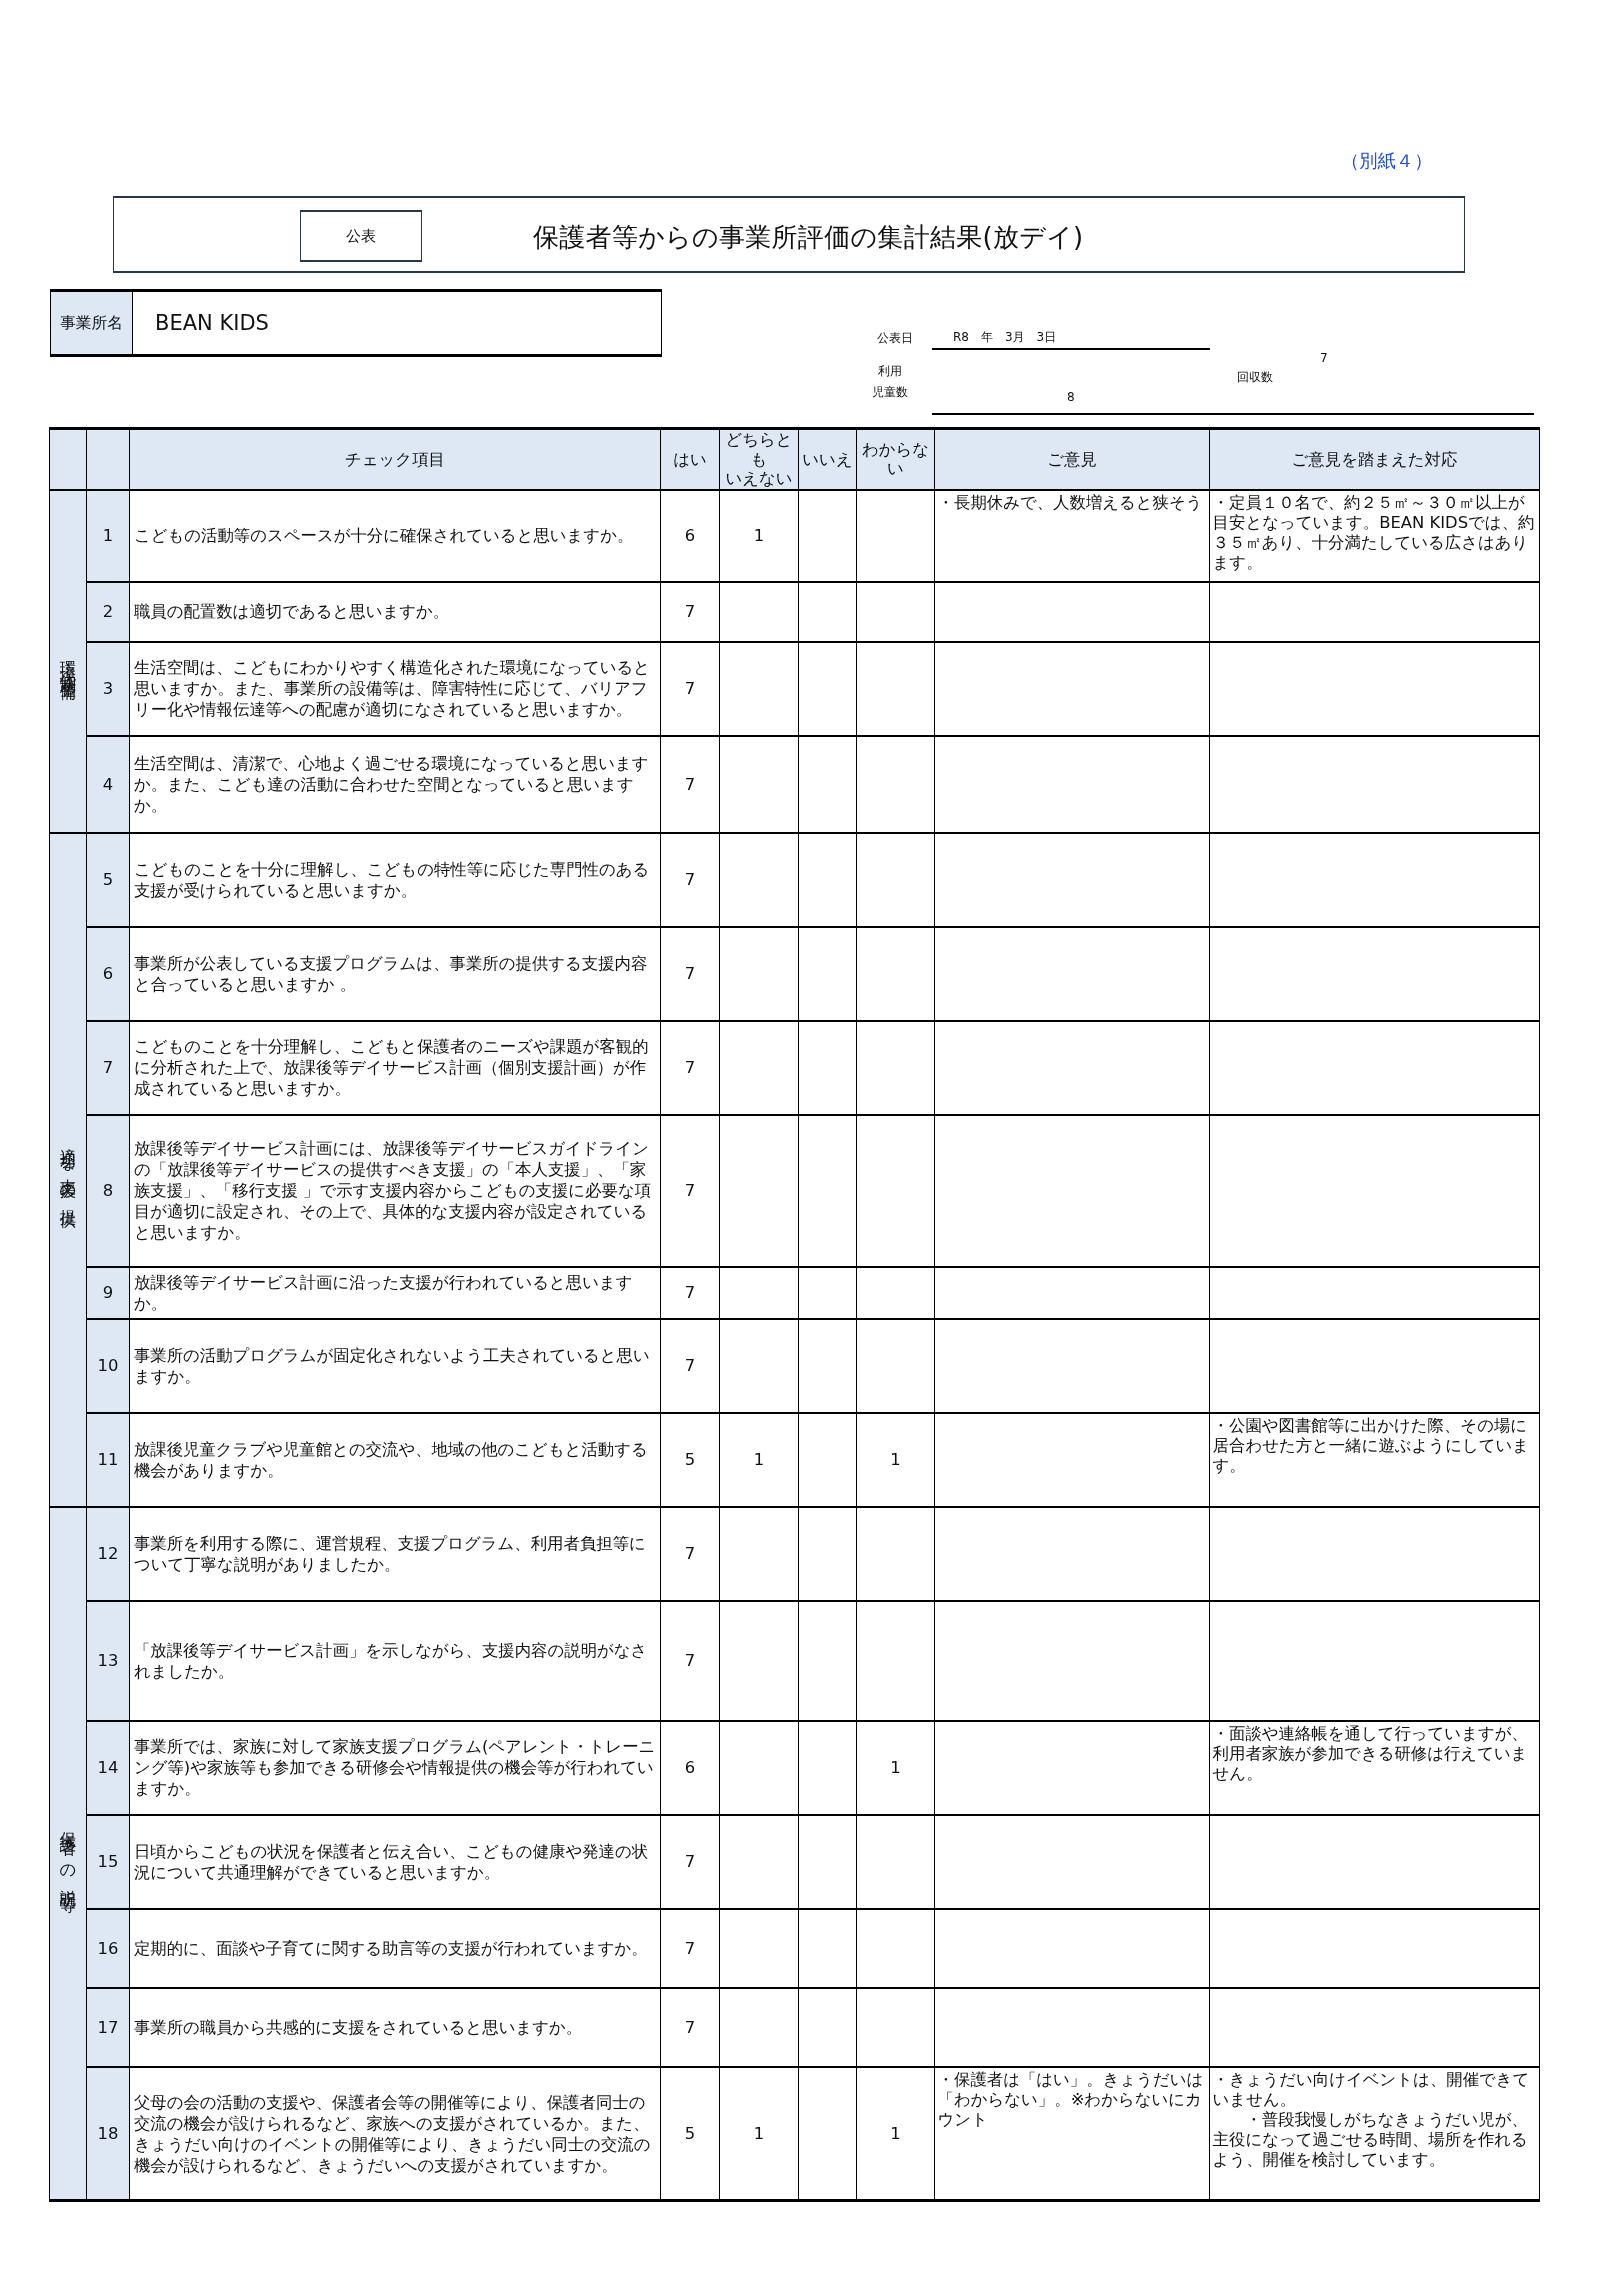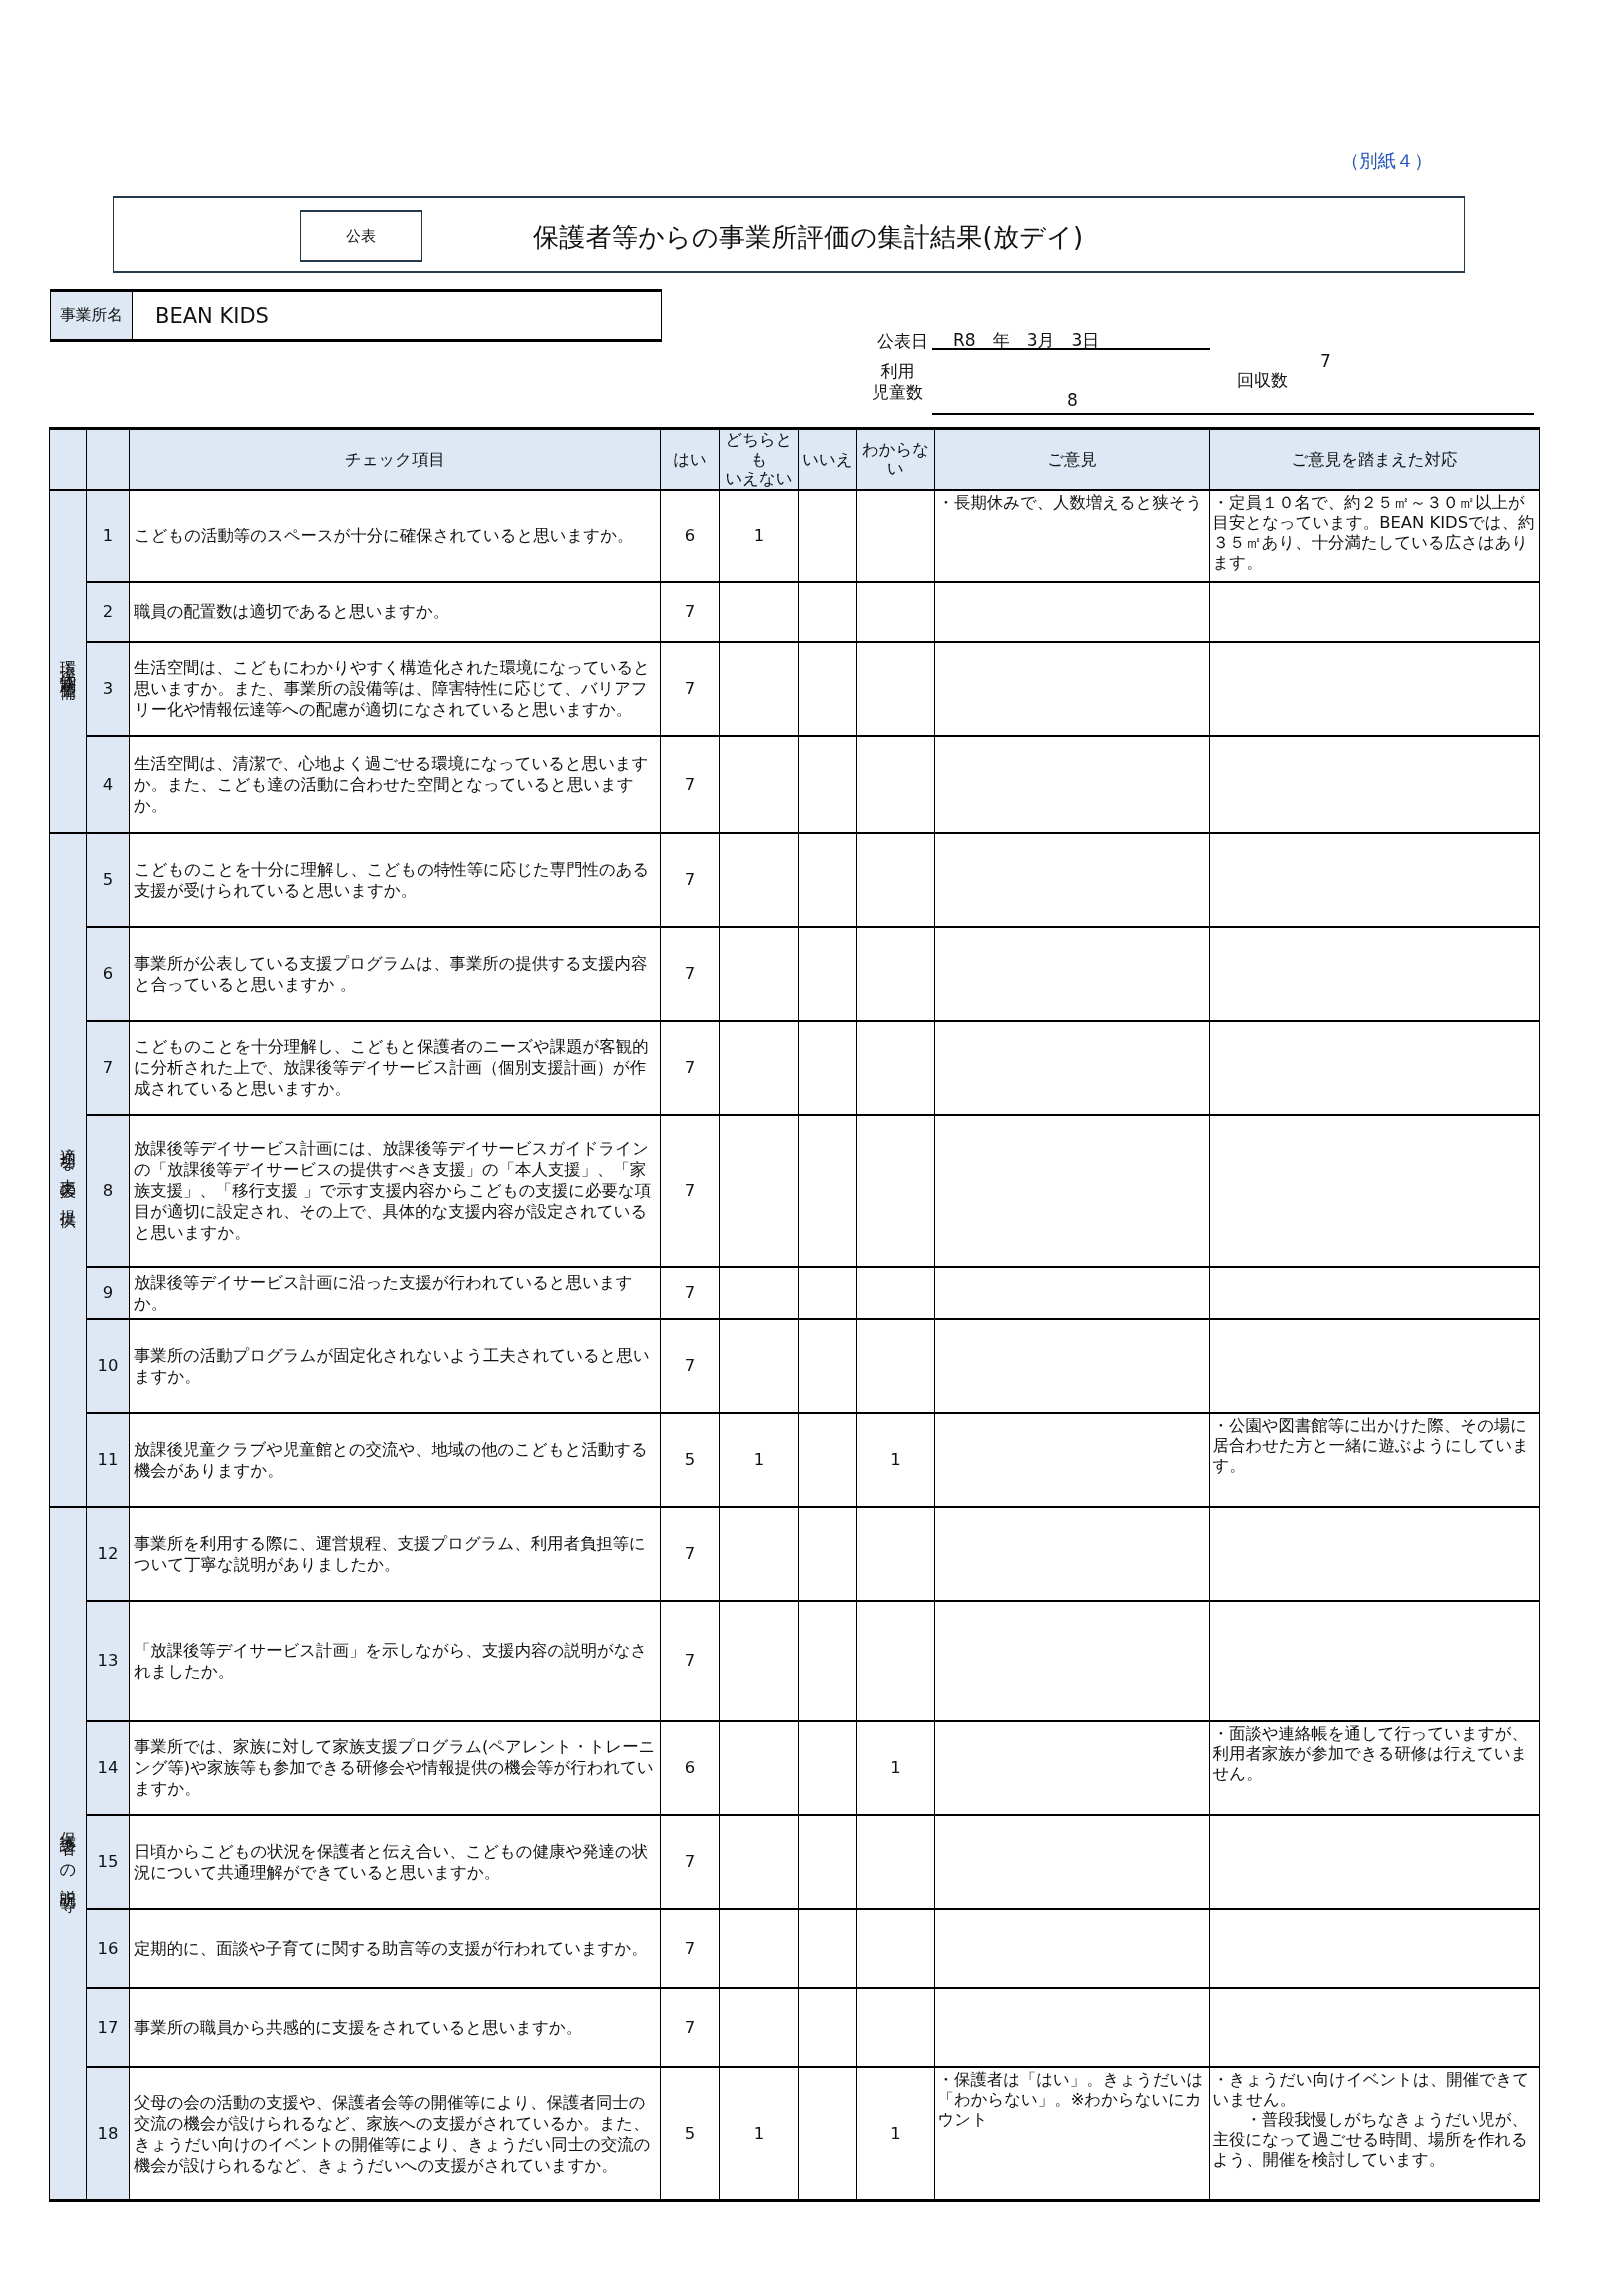--- a/index.html
+++ b/index.html
@@ -16,31 +16,31 @@
   }
   .pub-box {
     left: 300px; top: 210px; width: 122px; height: 52px;
     border: 1.3px solid #26394b; border-top-width: 2.6px; border-bottom-width: 2.6px;
     box-sizing: border-box; display: flex; align-items: center; justify-content: center;
     font-size: 15px;
   }
   .title-text { left: 533px; top: 220px; font-size: 26px; letter-spacing: 0.3px; }
 
   .office-box {
-    left: 50px; top: 289px; width: 612px; height: 53px;
+    left: 50px; top: 289px; width: 612px; height: 68px;
     border-top: 3.3px solid #000; border-bottom: 3.3px solid #000; border-right: 1.3px solid #000;
     box-sizing: border-box; display: flex;
   }
   .office-label {
     width: 81px; background: #dde8f4; border-left: 1.3px solid #000; border-right: 1.3px solid #000;
     font-size: 15.7px; display: flex; align-items: center; justify-content: center;
   }
   .office-name { font-size: 21px; padding-left: 22px; display: flex; align-items: center; }
 
-  .meta-label { font-size: 17px; }
+  .meta-label { font-size: 12px; }
   .underline { border-bottom: 2.6px solid #000; }
 
   table.grid {
     position: absolute; left: 49px; top: 427px; border-collapse: collapse;
     table-layout: fixed; width: 1489px;
   }
   table.grid td, table.grid th {
     border: 1.3px solid #000; padding: 0; font-weight: normal; font-size: 16.4px;
     vertical-align: middle; overflow: hidden;
   }

